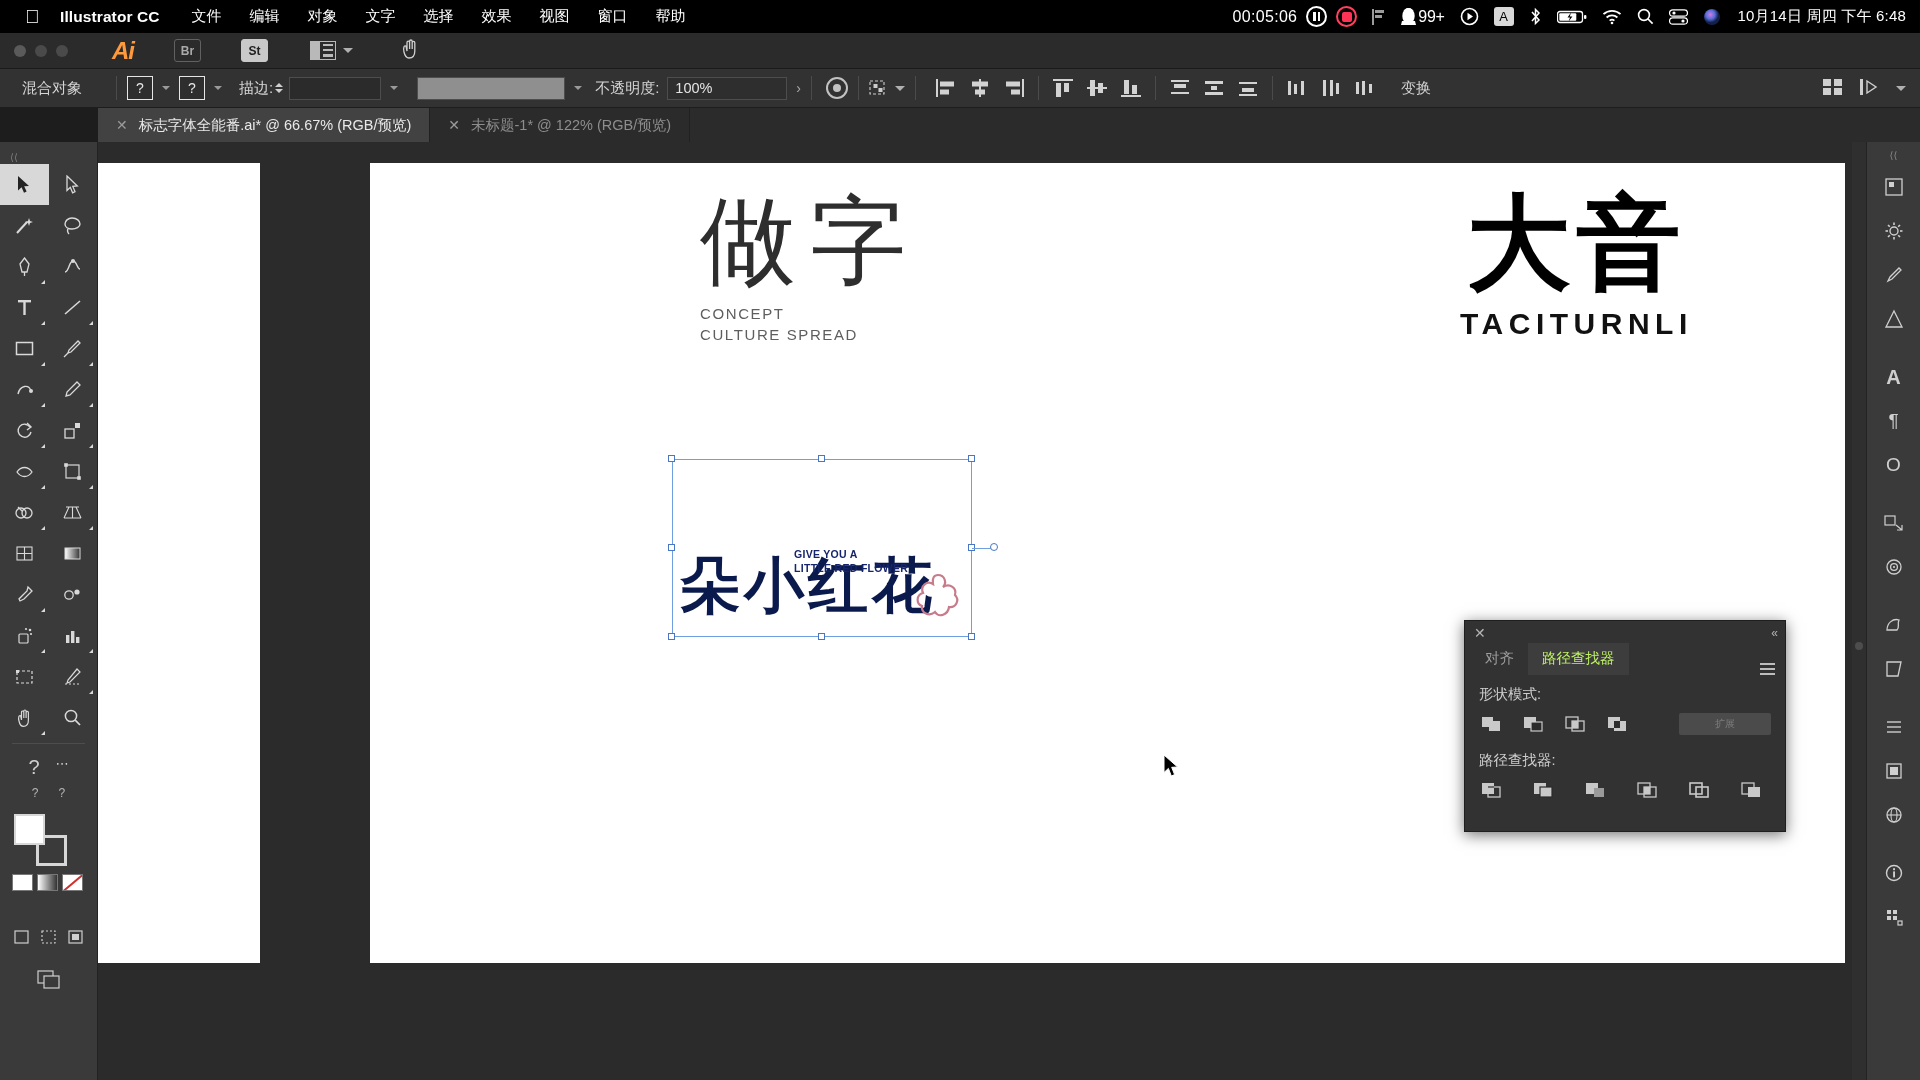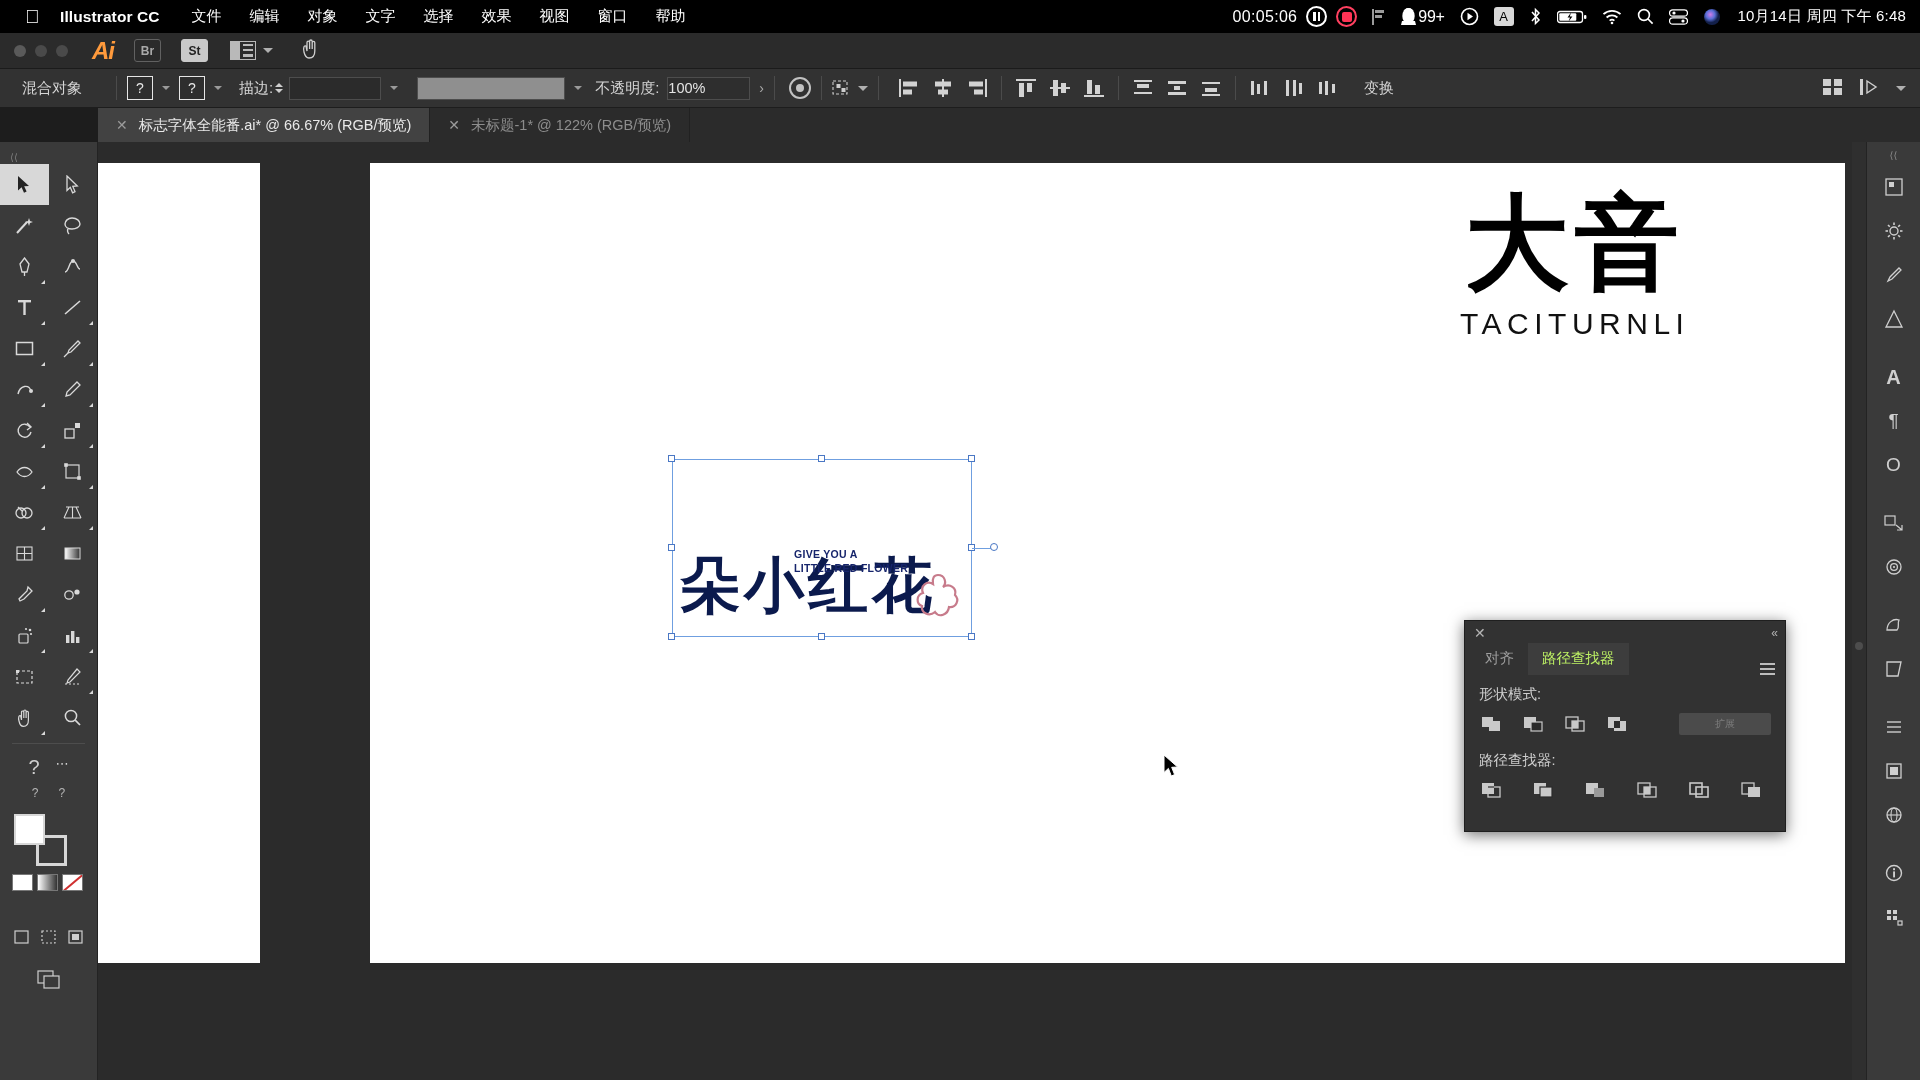--- a/index.html
+++ b/index.html
@@ -39,21 +39,21 @@
   .a-box {
     background:#d8d8d8; color:#000; width:20px; height:19px; border-radius:3px;
     display:flex; align-items:center; justify-content:center; font-size:13px; font-weight:500;
   }
   .clock { font-size:15px; margin-left:17px; letter-spacing:.2px; }
 
   
   .appbar {
     position:absolute; left:0; top:33px; width:1920px; height:36px;
     background:#2b2b2b; border-bottom:1px solid #1b1b1b;
-    display:flex; align-items:center;
+    display:flex; align-items:center;gap:20px;
   }
   .traffic { display:flex; align-items:center; gap:9px; margin-left:14px; }
   .traffic span { width:12px; height:12px; border-radius:50%; background:#4a4a4a; display:block; }
   .traffic span.t1 { background:#5a5a5a; }
   .ai-logo {
     margin-left:24px; color:#ff9a3c; font-weight:bold; font-size:24px;
     font-style:italic; letter-spacing:-1px; line-height:1;
   }
   .sq-btn {
     margin-left:20px; width:27px; height:23px; border:1px solid #616161;
@@ -93,22 +93,22 @@
   }
   .mini-chev { width:0;height:0;border-left:4px solid transparent;border-right:4px solid transparent;
                border-top:4px solid #9a9a9a; margin:0 9px; }
   .stepper { display:flex; flex-direction:column; gap:2px; margin:0 6px 0 2px; }
   .stepper i { width:0;height:0;border-left:4px solid transparent;border-right:4px solid transparent; display:block; }
   .stepper i.up { border-bottom:4px solid #cfcfcf; }
   .stepper i.dn { border-top:4px solid #cfcfcf; }
   .swatch-dark { width:92px; height:23px; background:#2b2b2b; border:1px solid #4d4d4d; }
   .swatch-gray { width:148px; height:23px; background:#8f8f8f; border:1px solid #4d4d4d; margin-left:10px; }
   .opa-field {
-    width:83px; height:23px; background:#2e2e2e; border:1px solid #4d4d4d;
-    display:flex; align-items:center; font-size:14.5px; color:#e4e4e4;
+    width:120px; height:23px; background:#2e2e2e; border:1px solid #4d4d4d;
+    display:flex; align-items:center; padding-left:7px; font-size:14.5px; color:#e4e4e4;
   }
   .chev-right { color:#a9a9a9; font-size:14px; margin-left:9px; }
   .gear-circ { width:22px;height:22px;border-radius:50%;border:2px solid #c2c2c2; margin-left:4px;
                display:flex;align-items:center;justify-content:center; }
   .gear-circ i { width:8px;height:8px;border-radius:50%;background:#c2c2c2; }
   .align-grp { display:flex; align-items:center; gap:10px; margin-left:8px; }
   .ctrl-right { position:absolute; right:14px; display:flex; align-items:center; gap:16px; }
 
   
   .tabbar {
@@ -160,21 +160,21 @@
 
   
   .logo-zuozi { position:absolute; left:330px; top:30px; }
   .zz-mark { font-size:96px; line-height:1; color:#2e2e2e; letter-spacing:14px;
              font-family:"DejaVu Sans",sans-serif; font-weight:300; }
   .zz-sub { margin-top:14px; font-size:15px; color:#5e5e5e; letter-spacing:1.6px; line-height:1.42; }
 
   .logo-dayin { position:absolute; left:1090px; top:28px; text-align:center; }
   .dy-mark { font-size:104px; line-height:1; color:#000; letter-spacing:6px; font-weight:bold;
              font-family:"DejaVu Sans",sans-serif; }
-  .dy-sub { margin-top:12px; font-size:30px; letter-spacing:5.5px; font-weight:normal; color:#111; }
+  .dy-sub { margin-top:12px; font-size:30px; letter-spacing:5.5px; font-weight:bold; color:#111; }
 
   
   .artwork-sel { position:absolute; left:302px; top:296px; width:300px; height:178px; }
   .aw-text { position:absolute; color:#0b1a4d; font-weight:bold; font-family:"DejaVu Sans",sans-serif; }
   .aw-line1 { left:8px; top:10px; font-size:60px; letter-spacing:4px; line-height:1; }
   .aw-line2 { left:8px; top:96px; font-size:60px; letter-spacing:4px; line-height:1; }
   .aw-en { position:absolute; left:122px; top:88px; font-size:10.5px; color:#16246b;
            font-weight:bold; line-height:1.35; letter-spacing:.3px; }
   .aw-flower {
     position:absolute; left:240px; top:112px; width:52px; height:50px;
@@ -753,20 +753,27 @@
       </svg>
     </div>
   </div>
 
   <div class="canvas-area">
 
     <div class="leftboard"></div>
 
     <div class="artboard">
 
+      <div class="logo-zuozi">
+        <div class="zz-mark">做字</div>
+        <div class="zz-sub">
+          <div>CONCEPT</div>
+          <div>CULTURE SPREAD</div>
+        </div>
+      </div>
 
       <div class="logo-dayin">
         <div class="dy-mark">大音</div>
         <div class="dy-sub">TACITURNLI</div>
       </div>
 
       <div class="artwork-sel">
         <div class="aw-text aw-line2">朵小红花</div>
         <div class="aw-en">
           <div>GIVE YOU A</div>

